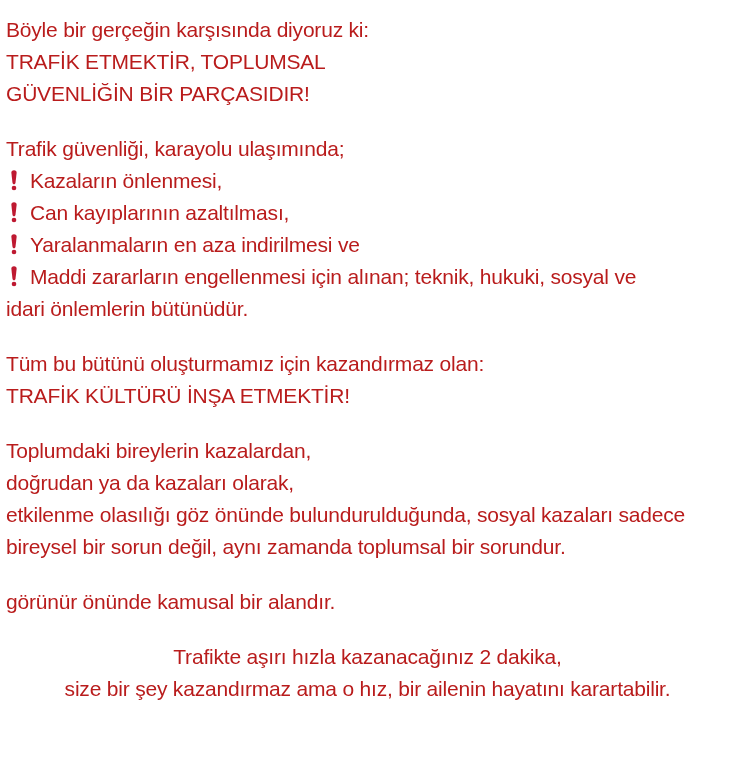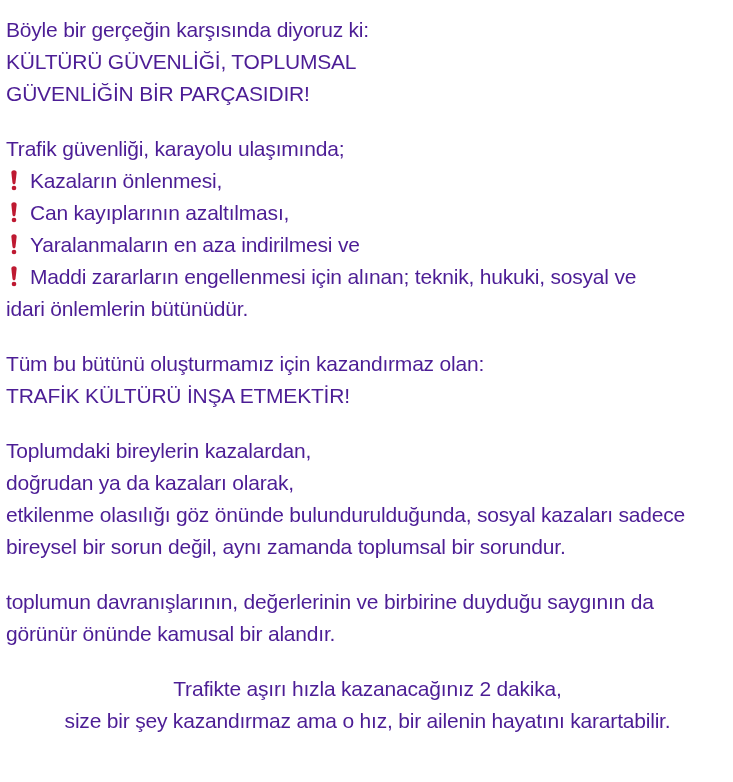--- a/index.html
+++ b/index.html
@@ -43,25 +43,25 @@
     height: 22px;
     vertical-align: -3px;
     margin-left: 1px;
     margin-right: 9px;
   }
 </style>
 </head>
 <body>
 
 <div id="canvas" style="background: rgb(255, 255, 255);">
-  <main id="tweet-text" style="color: #4c1d95;">
+  <main id="tweet-text" style="color: #b91c1c;">
       <div class="paragraph">
   <div class="line"><span class="txt">Böyle bir gerçeğin karşısında diyoruz ki:</span></div>
 
-  <div class="line"><span class="txt">KÜLTÜRÜ GÜVENLİĞİ, TOPLUMSAL</span></div>
+  <div class="line"><span class="txt">TRAFİK ETMEKTİR, TOPLUMSAL</span></div>
 
   <div class="line"><span class="txt">GÜVENLİĞİN BİR PARÇASIDIR!</span></div>
 </div>
       <div class="paragraph">
   <div class="line"><span class="txt">Trafik güvenliği, karayolu ulaşımında;</span></div>
 
   <div class="line"><span class="excl"><svg viewBox="7 0 22 37" preserveAspectRatio="xMidYMid meet" aria-hidden="true">
               <path class="excl-fill" d="M18 2 C20.9 2 22.7 3.7 22.45 6.1 L20.6 22.6 C20.38 24.5 19.4 25.6 18 25.6 C16.6 25.6 15.62 24.5 15.4 22.6 L13.55 6.1 C13.3 3.7 15.1 2 18 2 Z" fill="#be1931"></path>
               <circle class="excl-fill" cx="18" cy="32" r="3.9" fill="#be1931"></circle>
             </svg></span><span class="txt">Kazaların önlenmesi,</span></div>
@@ -92,21 +92,20 @@
   <div class="line"><span class="txt">Toplumdaki bireylerin kazalardan,</span></div>
 
   <div class="line"><span class="txt">doğrudan ya da kazaları olarak,</span></div>
 
   <div class="line"><span class="txt">etkilenme olasılığı göz önünde bulundurulduğunda, sosyal kazaları sadece</span></div>
 
   <div class="line"><span class="txt">bireysel bir sorun değil, aynı zamanda toplumsal bir sorundur.</span></div>
 </div>
       <div class="paragraph">
 
-  <div class="line"><span class="txt">toplumun davranışlarının, değerlerinin ve birbirine duyduğu saygının da</span></div>
 
   <div class="line"><span class="txt">görünür önünde kamusal bir alandır.</span></div>
 </div>
       <div class="paragraph">
   <div class="line"><span class="txt">Trafikte aşırı hızla kazanacağınız 2 dakika,</span></div>
 
   <div class="line"><span class="txt">size bir şey kazandırmaz ama o hız, bir ailenin hayatını karartabilir.</span></div>
 </div>
     </main>
 </div>

